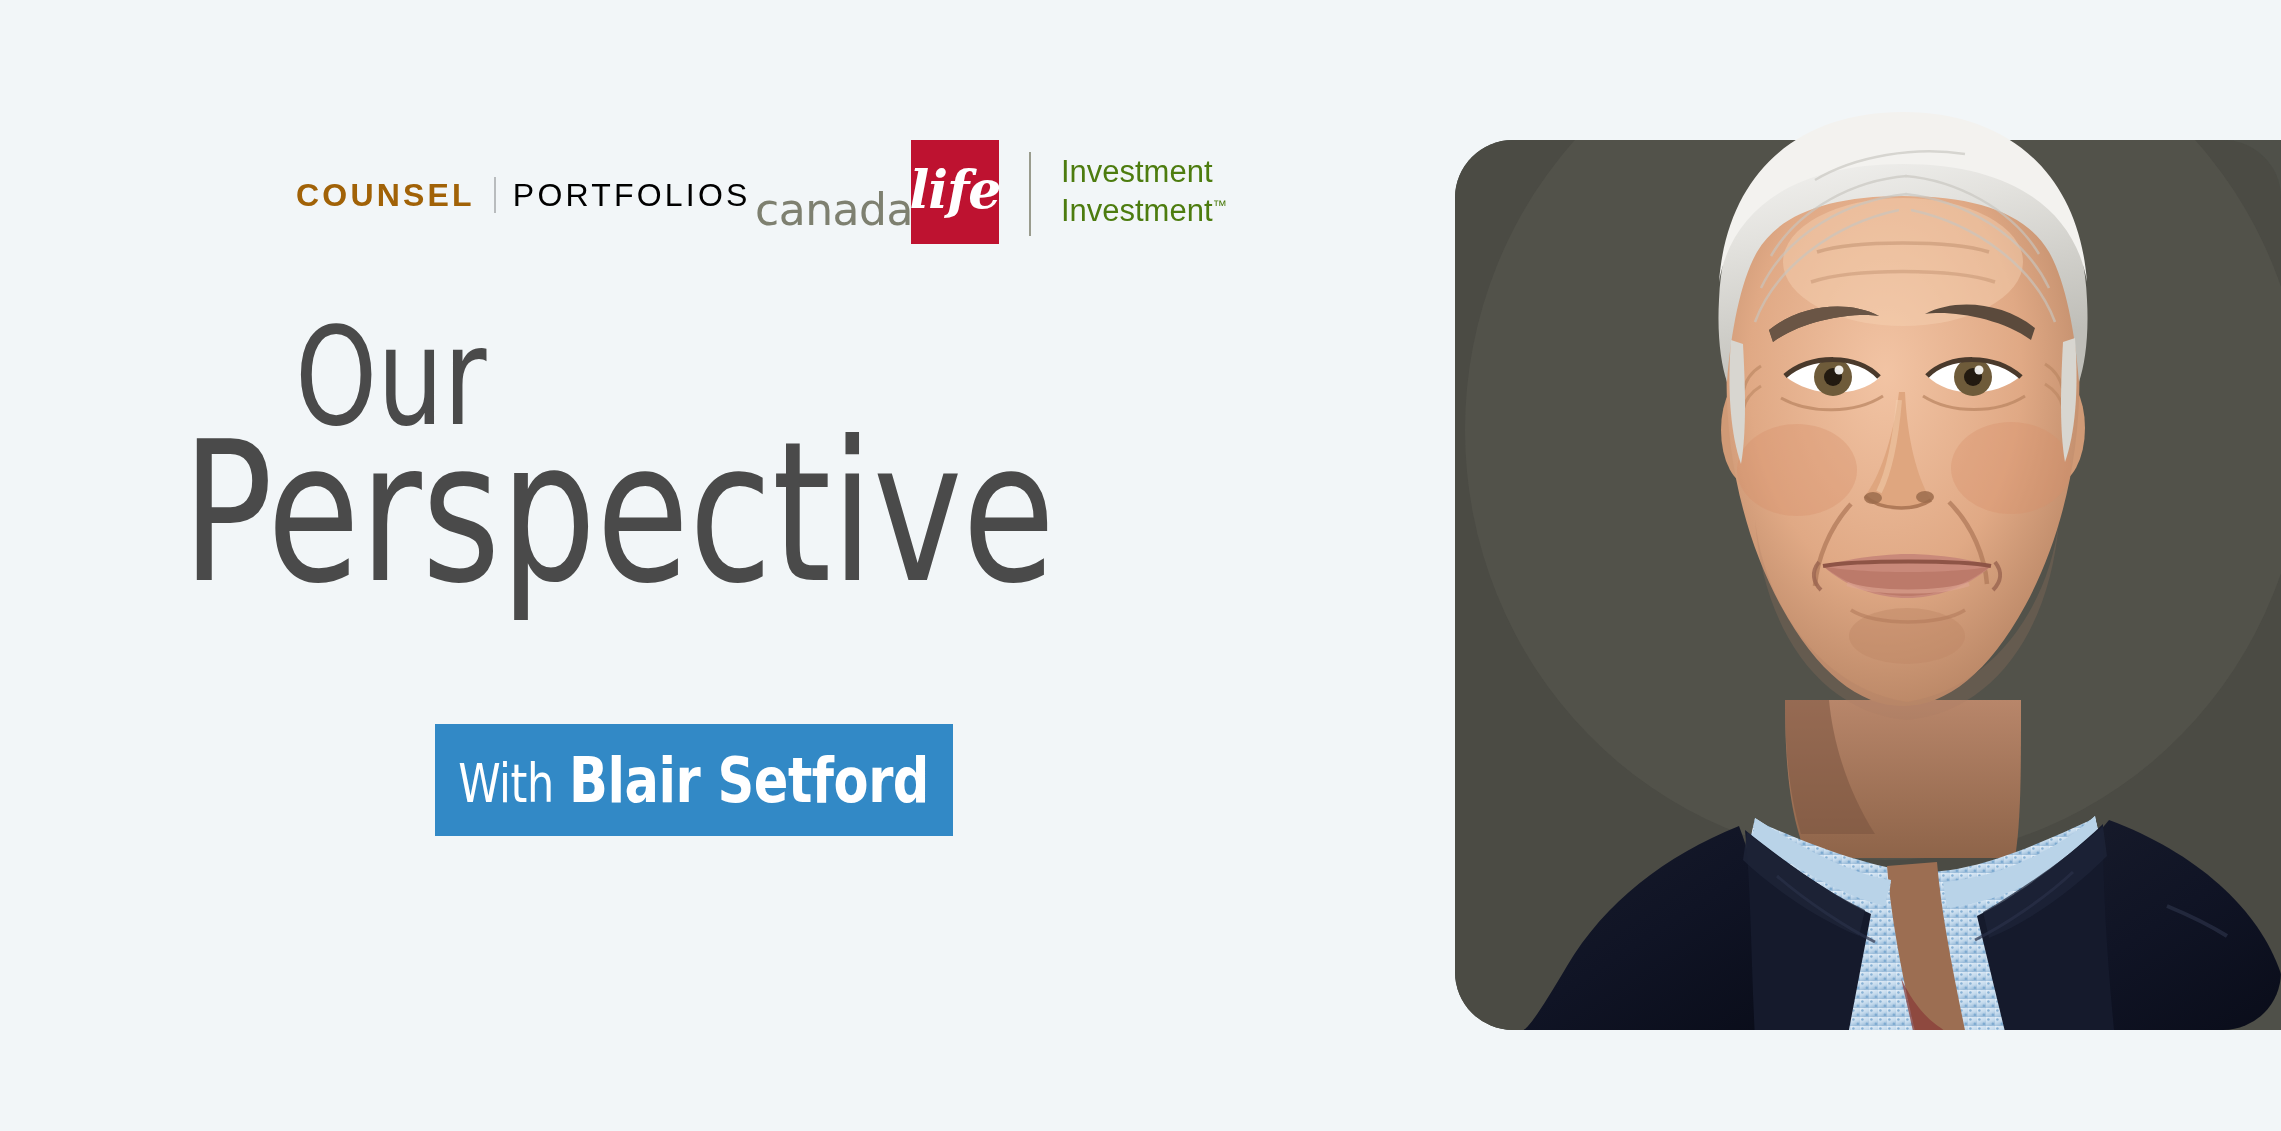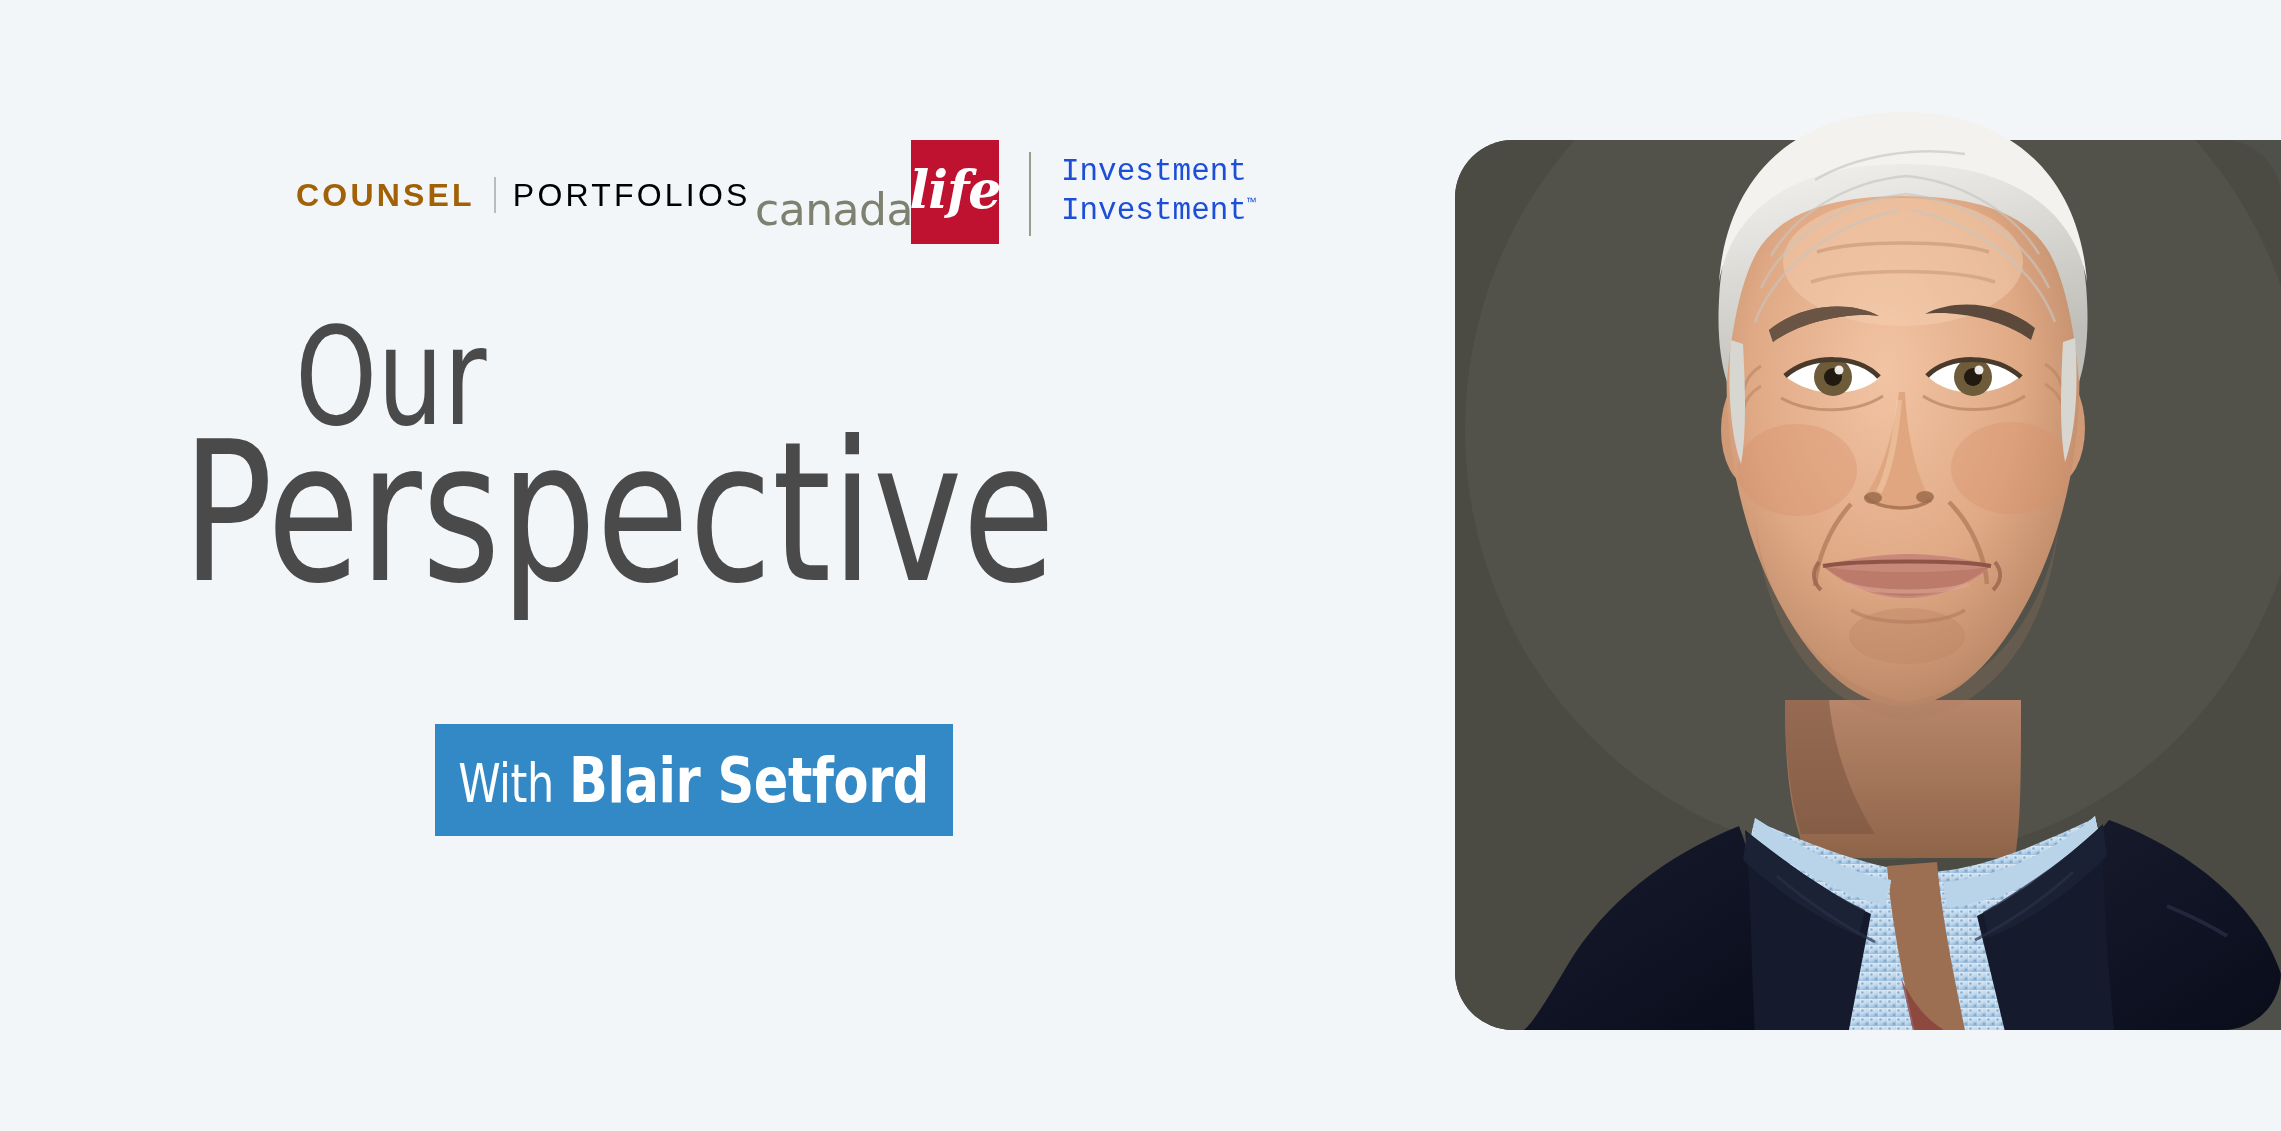--- a/index.html
+++ b/index.html
@@ -92,23 +92,23 @@
     letter-spacing:-1px;
   }
   .cl-vdiv {
     width:2px; height:84px;
     background:#9A9C8E;
     margin:0 30px 0 30px;
     position:relative;
     top:2px;
   }
   .cl-im {
-    font-family:Liberation Mono, monospace;
+    font-family:Liberation Sans, sans-serif;
     font-size:31px;
-    color:#1d4ed8;
+    color:#4d7c0f;
     line-height:1.25;
     white-space:nowrap;
   }
   .cl-im .tm {
     font-size:14px;
     vertical-align:super;
   }
 
   
   .title-our {

